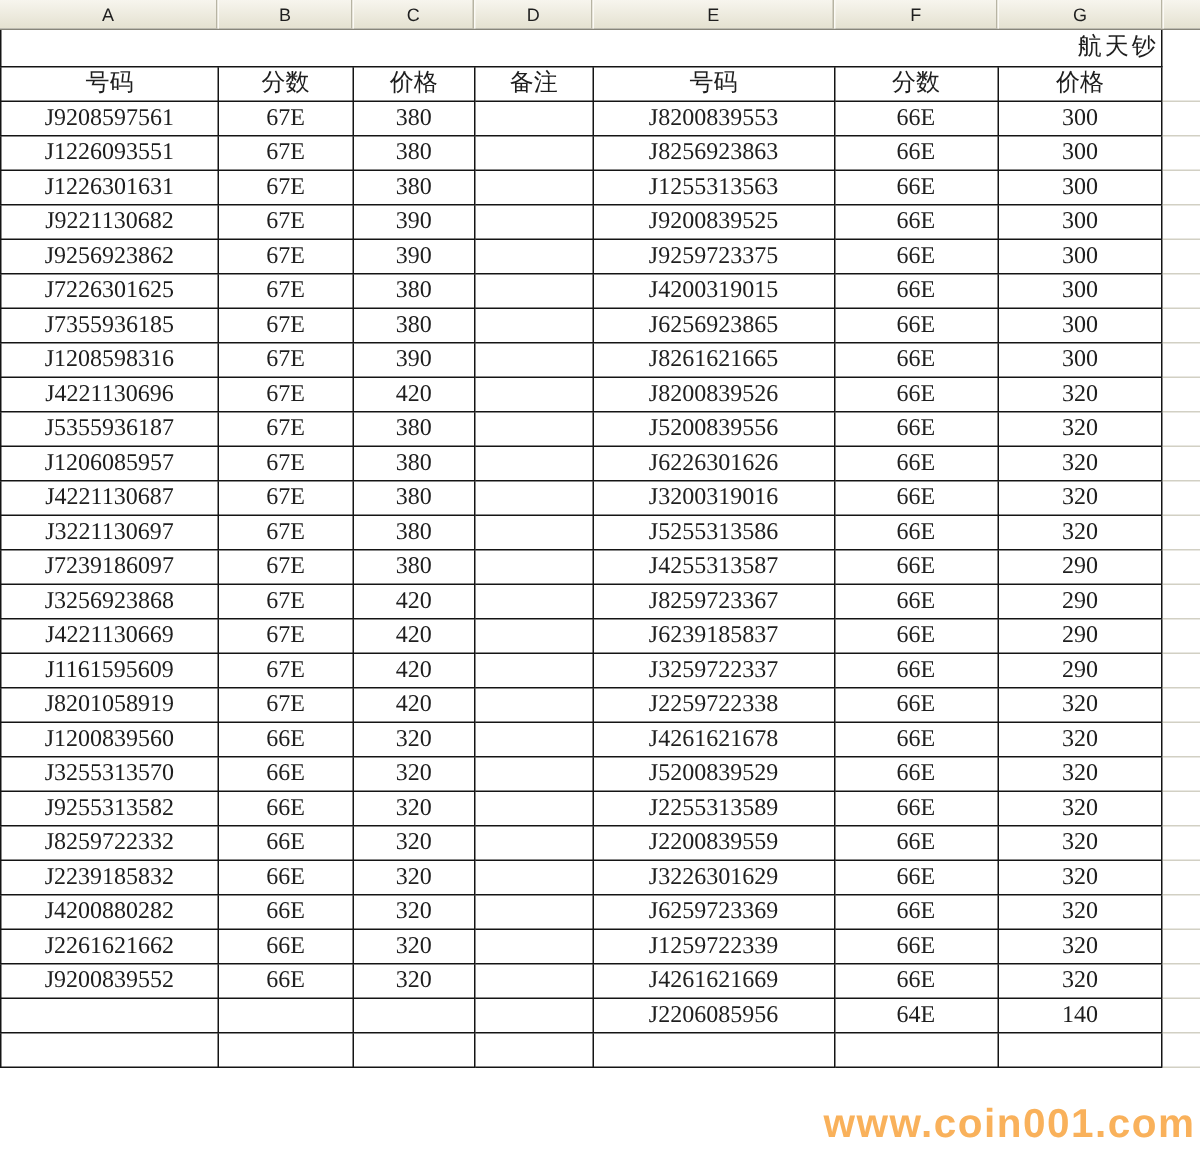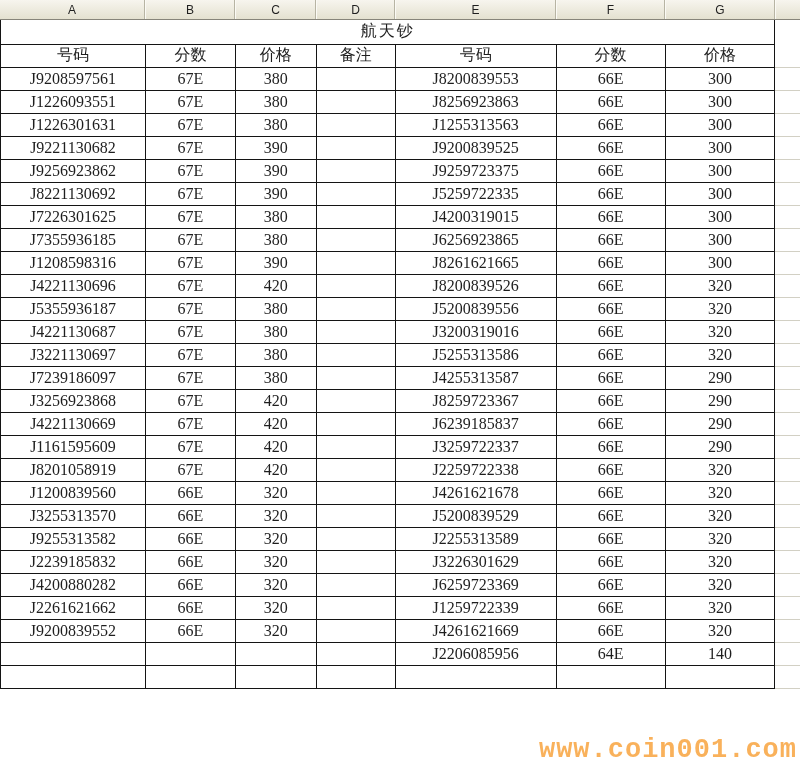--- a/index.html
+++ b/index.html
@@ -11,30 +11,30 @@
   .colseg{box-sizing:border-box;height:100%;display:flex;align-items:center;justify-content:center;
           border-right:1px solid #b7b4a3;border-left:1px solid #fbfaf5;
           font-family:"Liberation Sans",sans-serif;font-size:12px;color:#1f1f1f;}
   .colseg:first-child{border-left:none;}
   .colseg.gutter{border-right:none;}
   
   #grid{position:absolute;top:20px;left:0;border-collapse:collapse;table-layout:fixed;}
   #grid td{box-sizing:border-box;height:23px;padding:0 2px;text-align:center;vertical-align:middle;
            border:1px solid #141414;font-size:16px;color:#1e1e1e;overflow:hidden;white-space:nowrap;}
   #grid td.gutter{border:none;border-bottom:1px solid #d2d0c4;background:#fff;}
-  #grid tr.titlerow td{height:24px;border:1px solid #141414;border-top:none;}
+  #grid tr.titlerow td{height:24px;border:1px solid #141414;border-top:none;text-align:right;}
   #grid tr.titlerow td.gutter{border:none;border-bottom:none;}
   .title-cell{color:#ee4343;font-size:17px;letter-spacing:2px;}
   .hdr{font-size:17px;color:#111;font-family:Liberation Serif, serif;}
   .serial{color:#3c38c0;}
   .score{color:#262626;}
   .price{color:#e34444;}
   
   #watermark{position:absolute;right:3px;bottom:12px;z-index:5;pointer-events:none;
-             font-family:Liberation Mono, monospace;font-weight:bold;font-size:27px;
+             font-family:Liberation Sans, sans-serif;font-weight:bold;font-size:27px;
              color:#f7941d;opacity:.72;letter-spacing:1px;}
 </style>
 </head>
 <body>
 
 <div id="screen">
 
   <div id="colstrip">
     <div class="colseg" style="width:145px">A</div>
     <div class="colseg" style="width:90px">B</div>
@@ -117,54 +117,44 @@
           <td class="serial">J9256923862</td>
           <td class="score">67E</td>
           <td class="price">390</td>
           <td></td>
           <td class="serial">J9259723375</td>
           <td class="score">66E</td>
           <td class="price">300</td>
           <td class="gutter"></td>
         </tr>
         <tr>
-          <td class="serial">J8221130692</td>
+          <td class="serial">J7226301625</td>
+          <td class="score">67E</td>
+          <td class="price">380</td>
+          <td></td>
+          <td class="serial">J4200319015</td>
+          <td class="score">66E</td>
+          <td class="price">300</td>
+          <td class="gutter"></td>
+        </tr>
+        <tr>
+          <td class="serial">J7355936185</td>
+          <td class="score">67E</td>
+          <td class="price">380</td>
+          <td></td>
+          <td class="serial">J6256923865</td>
+          <td class="score">66E</td>
+          <td class="price">300</td>
+          <td class="gutter"></td>
+        </tr>
+        <tr>
+          <td class="serial">J1208598316</td>
           <td class="score">67E</td>
           <td class="price">390</td>
           <td></td>
-          <td class="serial">J5259722335</td>
-          <td class="score">66E</td>
-          <td class="price">300</td>
-          <td class="gutter"></td>
-        </tr>
-        <tr>
-          <td class="serial">J7226301625</td>
-          <td class="score">67E</td>
-          <td class="price">380</td>
-          <td></td>
-          <td class="serial">J4200319015</td>
-          <td class="score">66E</td>
-          <td class="price">300</td>
-          <td class="gutter"></td>
-        </tr>
-        <tr>
-          <td class="serial">J7355936185</td>
-          <td class="score">67E</td>
-          <td class="price">380</td>
-          <td></td>
-          <td class="serial">J6256923865</td>
-          <td class="score">66E</td>
-          <td class="price">300</td>
-          <td class="gutter"></td>
-        </tr>
-        <tr>
-          <td class="serial">J1208598316</td>
-          <td class="score">67E</td>
-          <td class="price">390</td>
-          <td></td>
           <td class="serial">J8261621665</td>
           <td class="score">66E</td>
           <td class="price">300</td>
           <td class="gutter"></td>
         </tr>
         <tr>
           <td class="serial">J4221130696</td>
           <td class="score">67E</td>
           <td class="price">420</td>
           <td></td>
@@ -177,20 +167,30 @@
           <td class="serial">J5355936187</td>
           <td class="score">67E</td>
           <td class="price">380</td>
           <td></td>
           <td class="serial">J5200839556</td>
           <td class="score">66E</td>
           <td class="price">320</td>
           <td class="gutter"></td>
         </tr>
         <tr>
+          <td class="serial">J1206085957</td>
+          <td class="score">67E</td>
+          <td class="price">380</td>
+          <td></td>
+          <td class="serial">J6226301626</td>
+          <td class="score">66E</td>
+          <td class="price">320</td>
+          <td class="gutter"></td>
+        </tr>
+        <tr>
           <td class="serial">J4221130687</td>
           <td class="score">67E</td>
           <td class="price">380</td>
           <td></td>
           <td class="serial">J3200319016</td>
           <td class="score">66E</td>
           <td class="price">320</td>
           <td class="gutter"></td>
         </tr>
         <tr>
@@ -272,20 +272,30 @@
           <td class="score">66E</td>
           <td class="price">320</td>
           <td class="gutter"></td>
         </tr>
         <tr>
           <td class="serial">J9255313582</td>
           <td class="score">66E</td>
           <td class="price">320</td>
           <td></td>
           <td class="serial">J2255313589</td>
+          <td class="score">66E</td>
+          <td class="price">320</td>
+          <td class="gutter"></td>
+        </tr>
+        <tr>
+          <td class="serial">J8259722332</td>
+          <td class="score">66E</td>
+          <td class="price">320</td>
+          <td></td>
+          <td class="serial">J2200839559</td>
           <td class="score">66E</td>
           <td class="price">320</td>
           <td class="gutter"></td>
         </tr>
         <tr>
           <td class="serial">J2239185832</td>
           <td class="score">66E</td>
           <td class="price">320</td>
           <td></td>
           <td class="serial">J3226301629</td>

